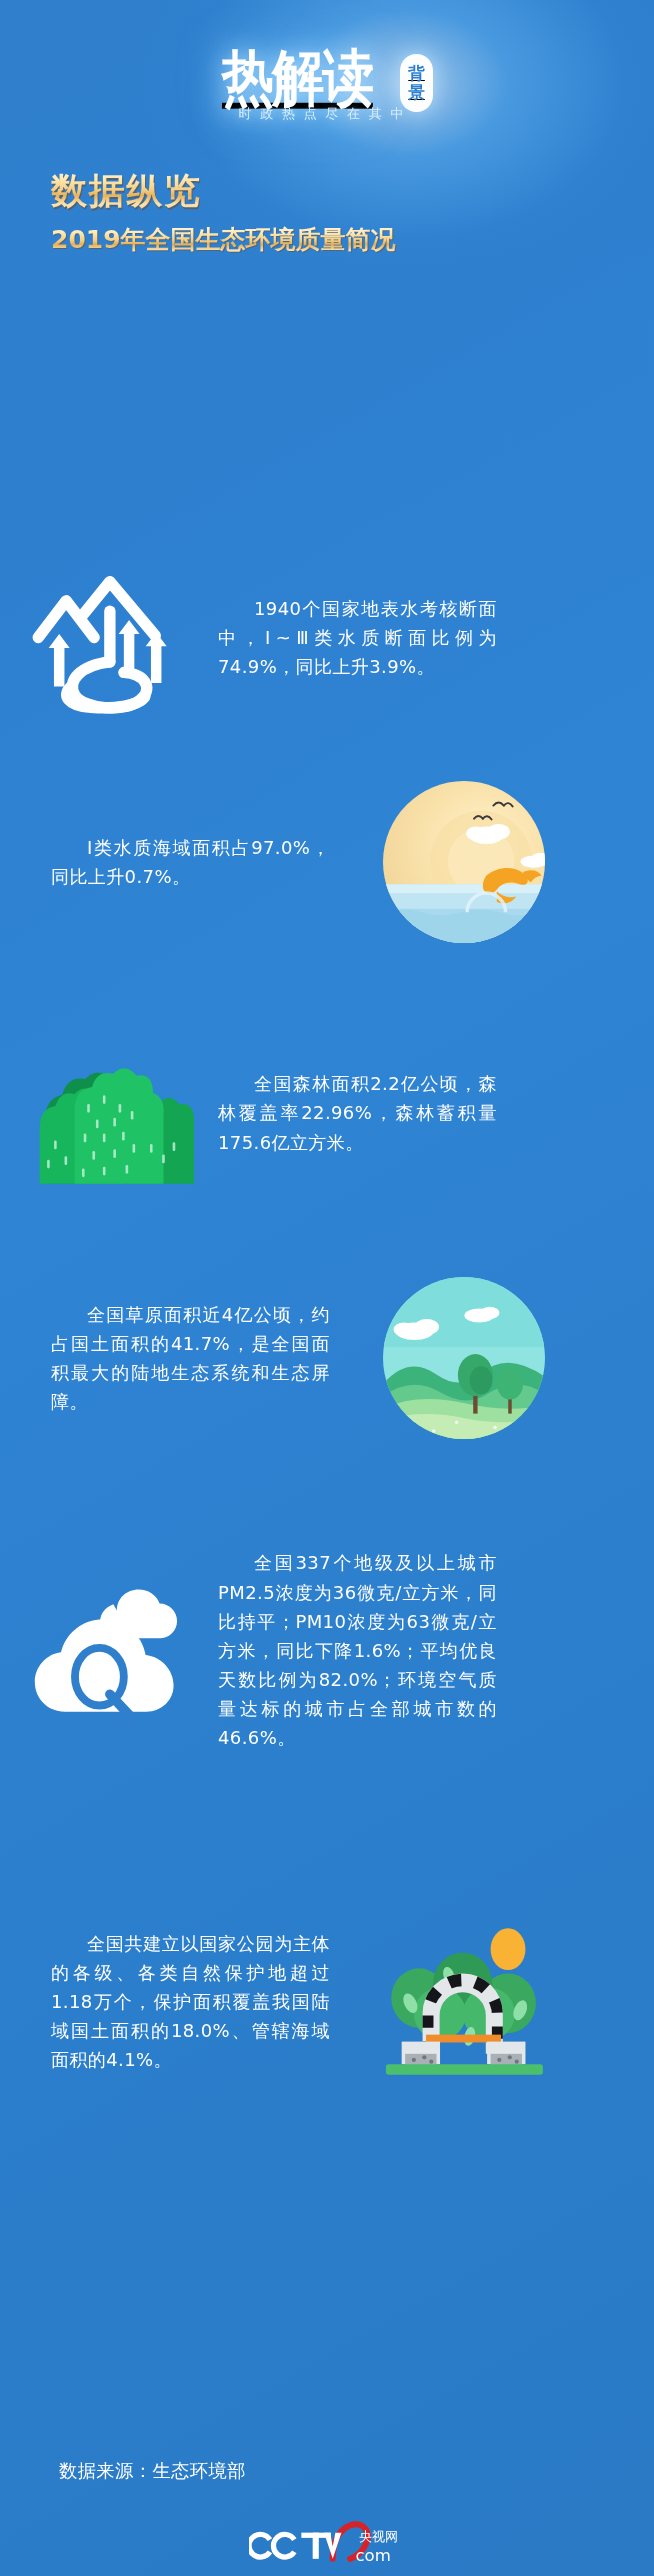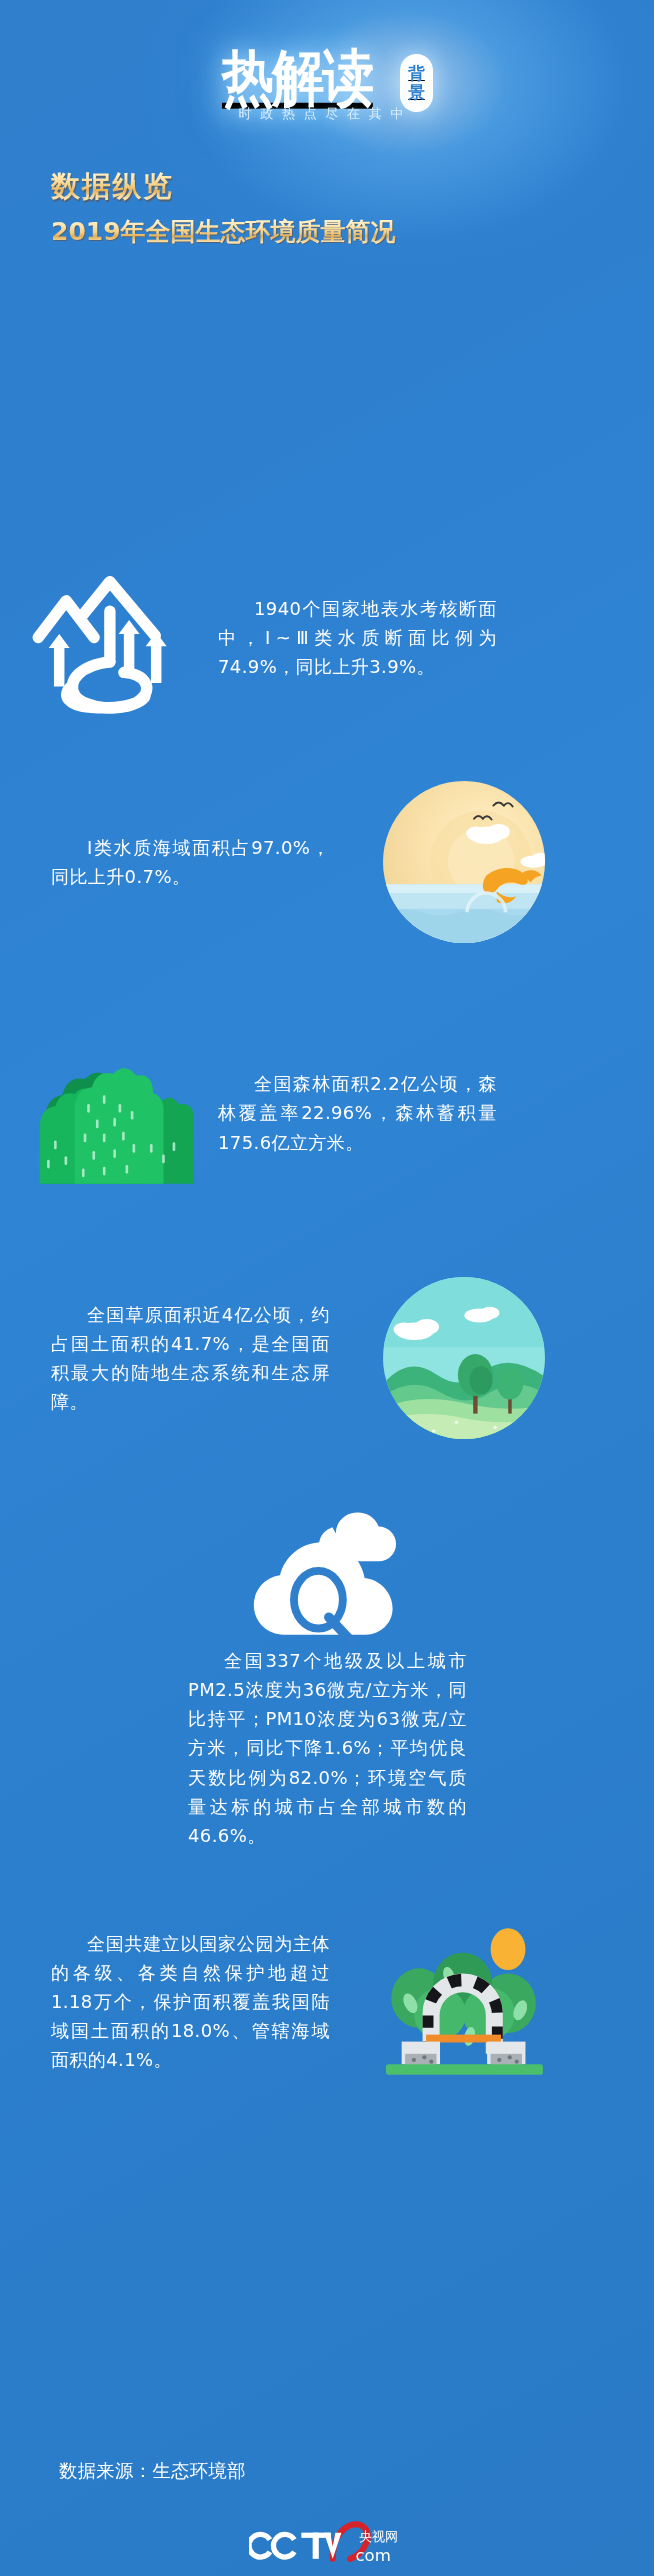--- a/index.html
+++ b/index.html
@@ -56,21 +56,21 @@
     text-align:center;
     font-size:13px; color:#dbeeff; letter-spacing:8.7px;
     text-indent:8.7px;
     font-family:"DejaVu Sans","Liberation Sans",sans-serif;
     text-shadow:0 0 8.7px rgba(150,215,255,0.6);
   }
 
   
   .title-block { position:absolute; left:51px; top:170px; }
   .title-main {
-    font-size:29px; font-weight:bold; letter-spacing:1.7px;
+    font-size:36px; font-weight:bold; letter-spacing:1.7px;
     font-family:"DejaVu Sans","Liberation Sans",sans-serif;
     background:linear-gradient(180deg,#fff3d2 0%,#ffe8b0 22%,#f6cf82 48%,#e8b25a 62%,#fbe3ae 84%,#f3d089 100%);
     -webkit-background-clip:text; background-clip:text;
     color:transparent; -webkit-text-fill-color:transparent;
     filter:drop-shadow(1.7px 2.6px 0 rgba(120,62,18,0.45));
     line-height:1.15;
   }
   .title-sub {
     margin-top:14px;
     font-size:25px; font-weight:bold; letter-spacing:0px;
@@ -113,21 +113,21 @@
   .sec3 { top:1004px; height:218px; }
   .sec3 .art { width:218px; display:flex; justify-content:center; }
   .sec3 .sec-text { width:279px; }
 
   
   .sec4 { top:1249px; height:218px; }
   .sec4 .sec-text { width:279px; margin-left:51px; }
   .sec4 .art { width:218px; display:flex; justify-content:center; margin-left:24.5px; }
 
   
-  .sec5 { top:1502px; height:297px;flex-direction:column; }
+  .sec5 { top:1502px; height:297px; }
   .sec5 .art { width:218px; display:flex; justify-content:center; }
   .sec5 .sec-text { width:279px; }
 
   
   .sec6 { top:1879px; height:245px; }
   .sec6 .sec-text { width:279px; margin-left:51px; }
   .sec6 .art { width:218px; display:flex; justify-content:center; margin-left:24.5px; }
 
   
   .source {

